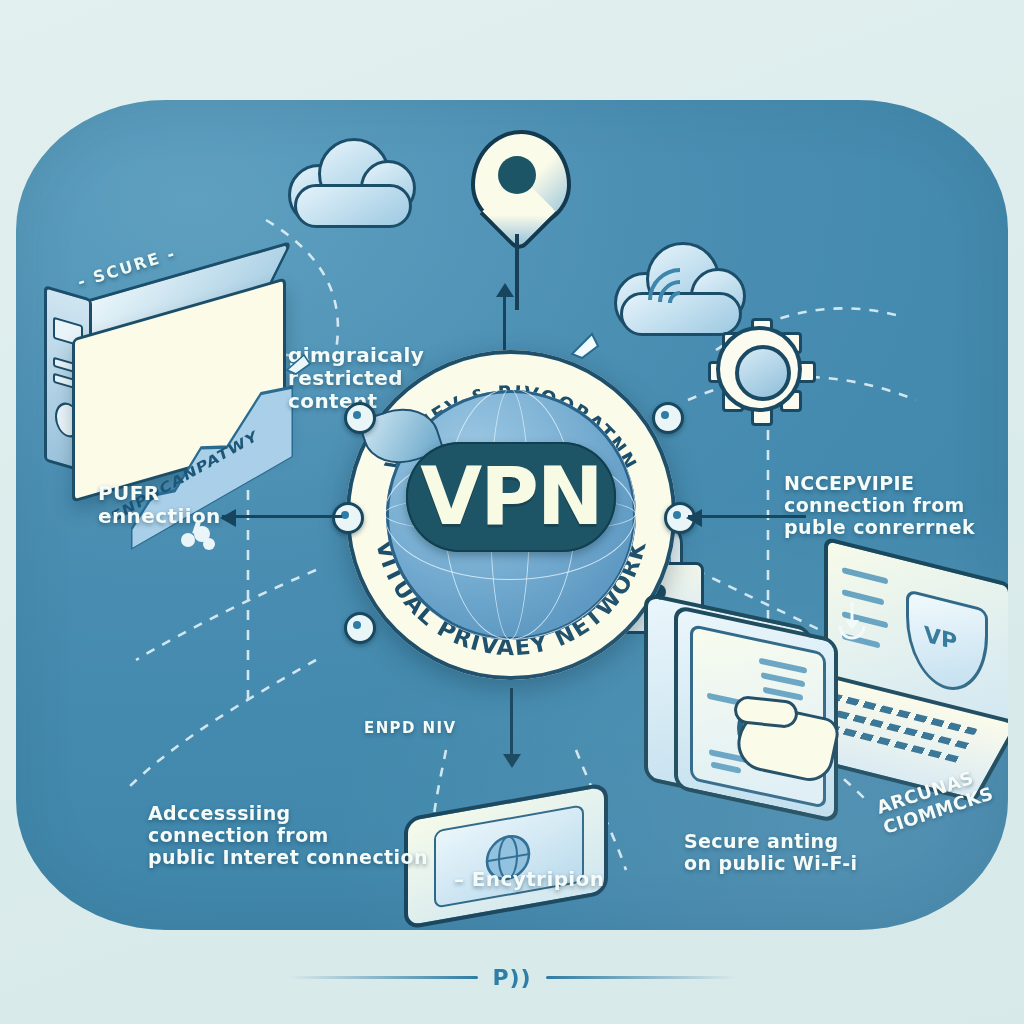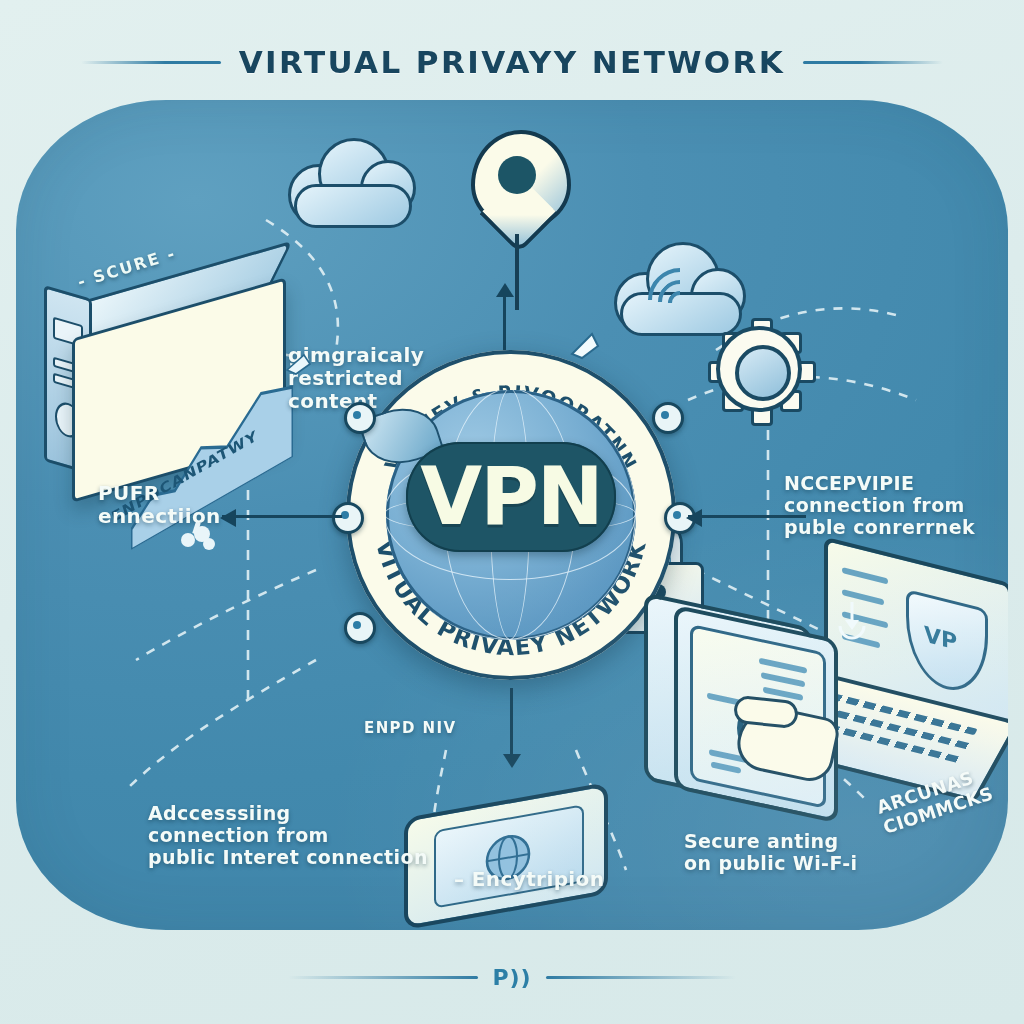--- a/index.html
+++ b/index.html
@@ -180,25 +180,20 @@
     border-left:9px solid transparent;border-right:9px solid transparent;border-top:14px solid #16455d;}
 
   .devlabel{position:absolute;color:#eefaf6;font-weight:bold;
     font-family:"DejaVu Sans", sans-serif;text-shadow:0 2px 4px rgba(12,48,66,.5);}
 </style>
 </head>
 <body>
 
 <div id="stage">
 
-  <div class="header">
-    <div class="hdr-rule"></div>
-    <div class="hdr-title">VIRTUAL  PRIVAYY NETWORK</div>
-    <div class="hdr-rule r"></div>
-  </div>
 
   <div class="panel">
 
     <svg class="wires" viewBox="0 0 992 830">
       <g stroke="#eaf6f9" stroke-width="2.6" fill="none" stroke-dasharray="9 9" opacity="0.85">
         <path d="M60,300 C140,250 230,240 300,262"></path>
         <path d="M250,120 C300,150 330,190 320,250"></path>
         <path d="M700,250 C760,210 820,200 880,215"></path>
         <path d="M672,300 C740,270 820,268 900,300"></path>
         <path d="M300,470 C230,500 170,530 120,560"></path>

